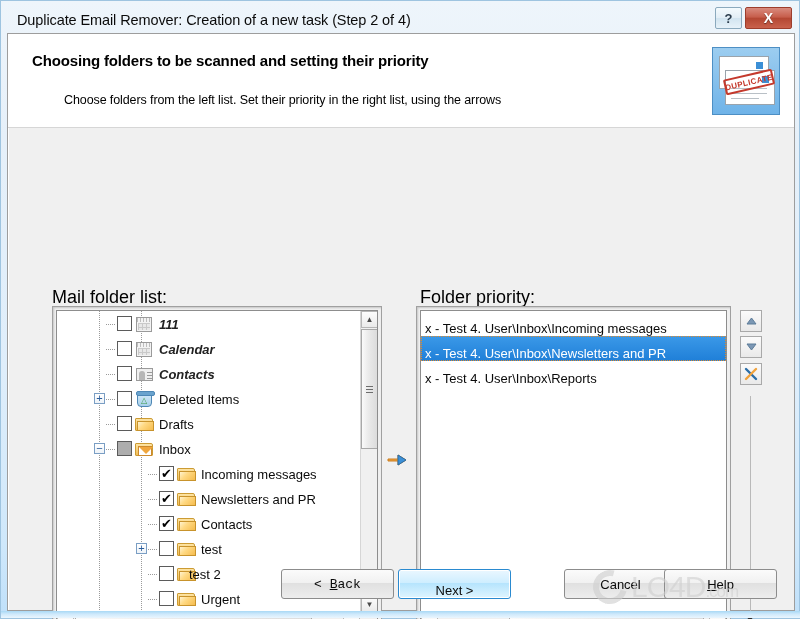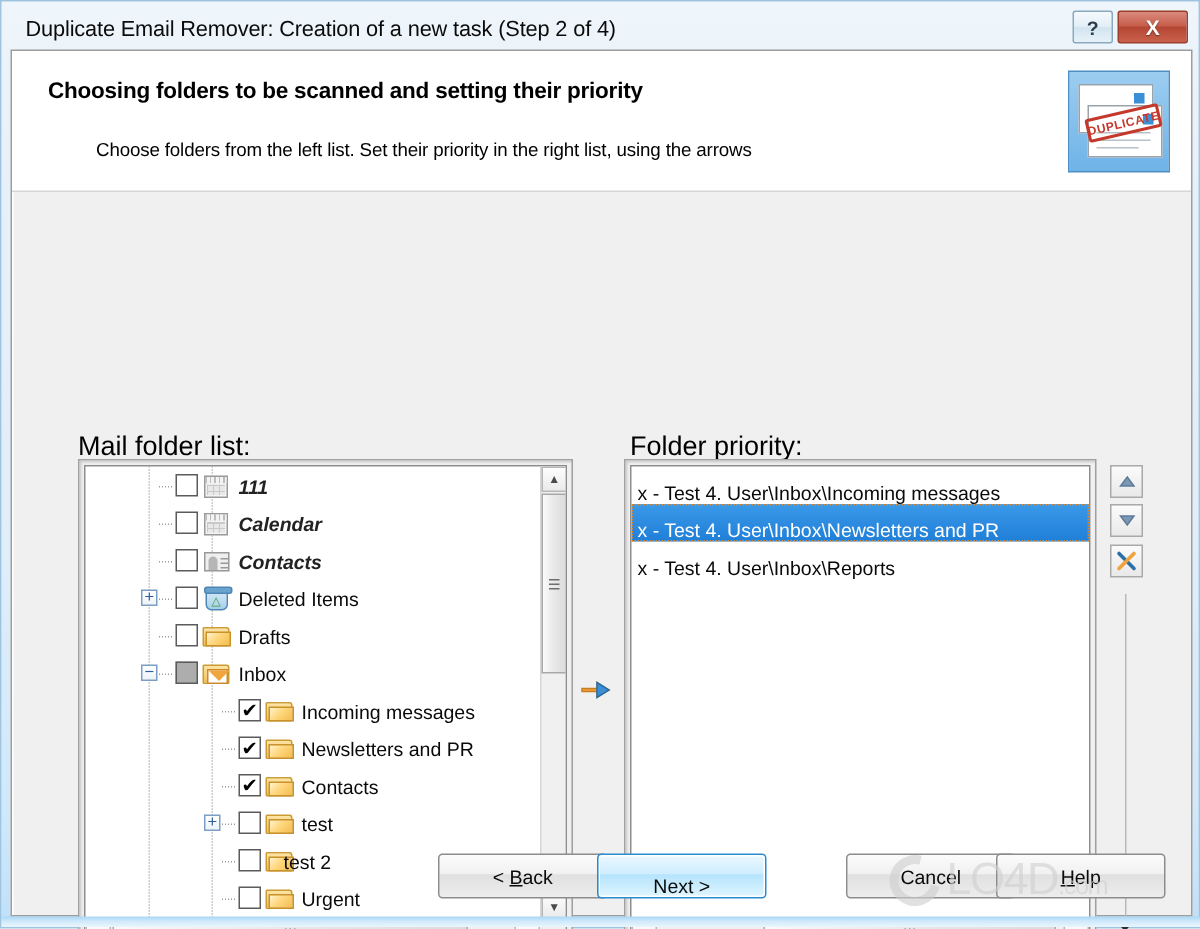--- a/index.html
+++ b/index.html
@@ -269,21 +269,21 @@
 
   
   #footer { position:absolute; left:0; right:0; bottom:0; height:50px; }
   .btn {
     position:absolute; top: 9px; height: 30px; width: 113px;
     border:1px solid #8c8c8c; border-radius:3px;
     background: linear-gradient(to bottom,#fbfbfb 0%,#f1f1f1 45%,#e0e0e0 47%,#ededed 100%);
     font-size: 13px; color:#0a0a0a;
     display:flex; align-items:center; justify-content:center;
   }
-  #btn-back   { left: 284px; }
+  #btn-back   { left: 273px; font-family: Liberation Mono, monospace; }
   #btn-next   { left: 390px;
     border:1px solid #2a8ad0;
     background: linear-gradient(to bottom,#eaf7ff 0%,#cfeeff 45%,#b5e4fd 47%,#dff5ff 100%);
     box-shadow: inset 0 0 0 1px #ffffff;
     align-items: flex-end;
   }
   #btn-cancel { left: 523px; margin-left: 33px; }
   #btn-help   { left: 656px; }
   .acc { text-decoration: underline; }
 

